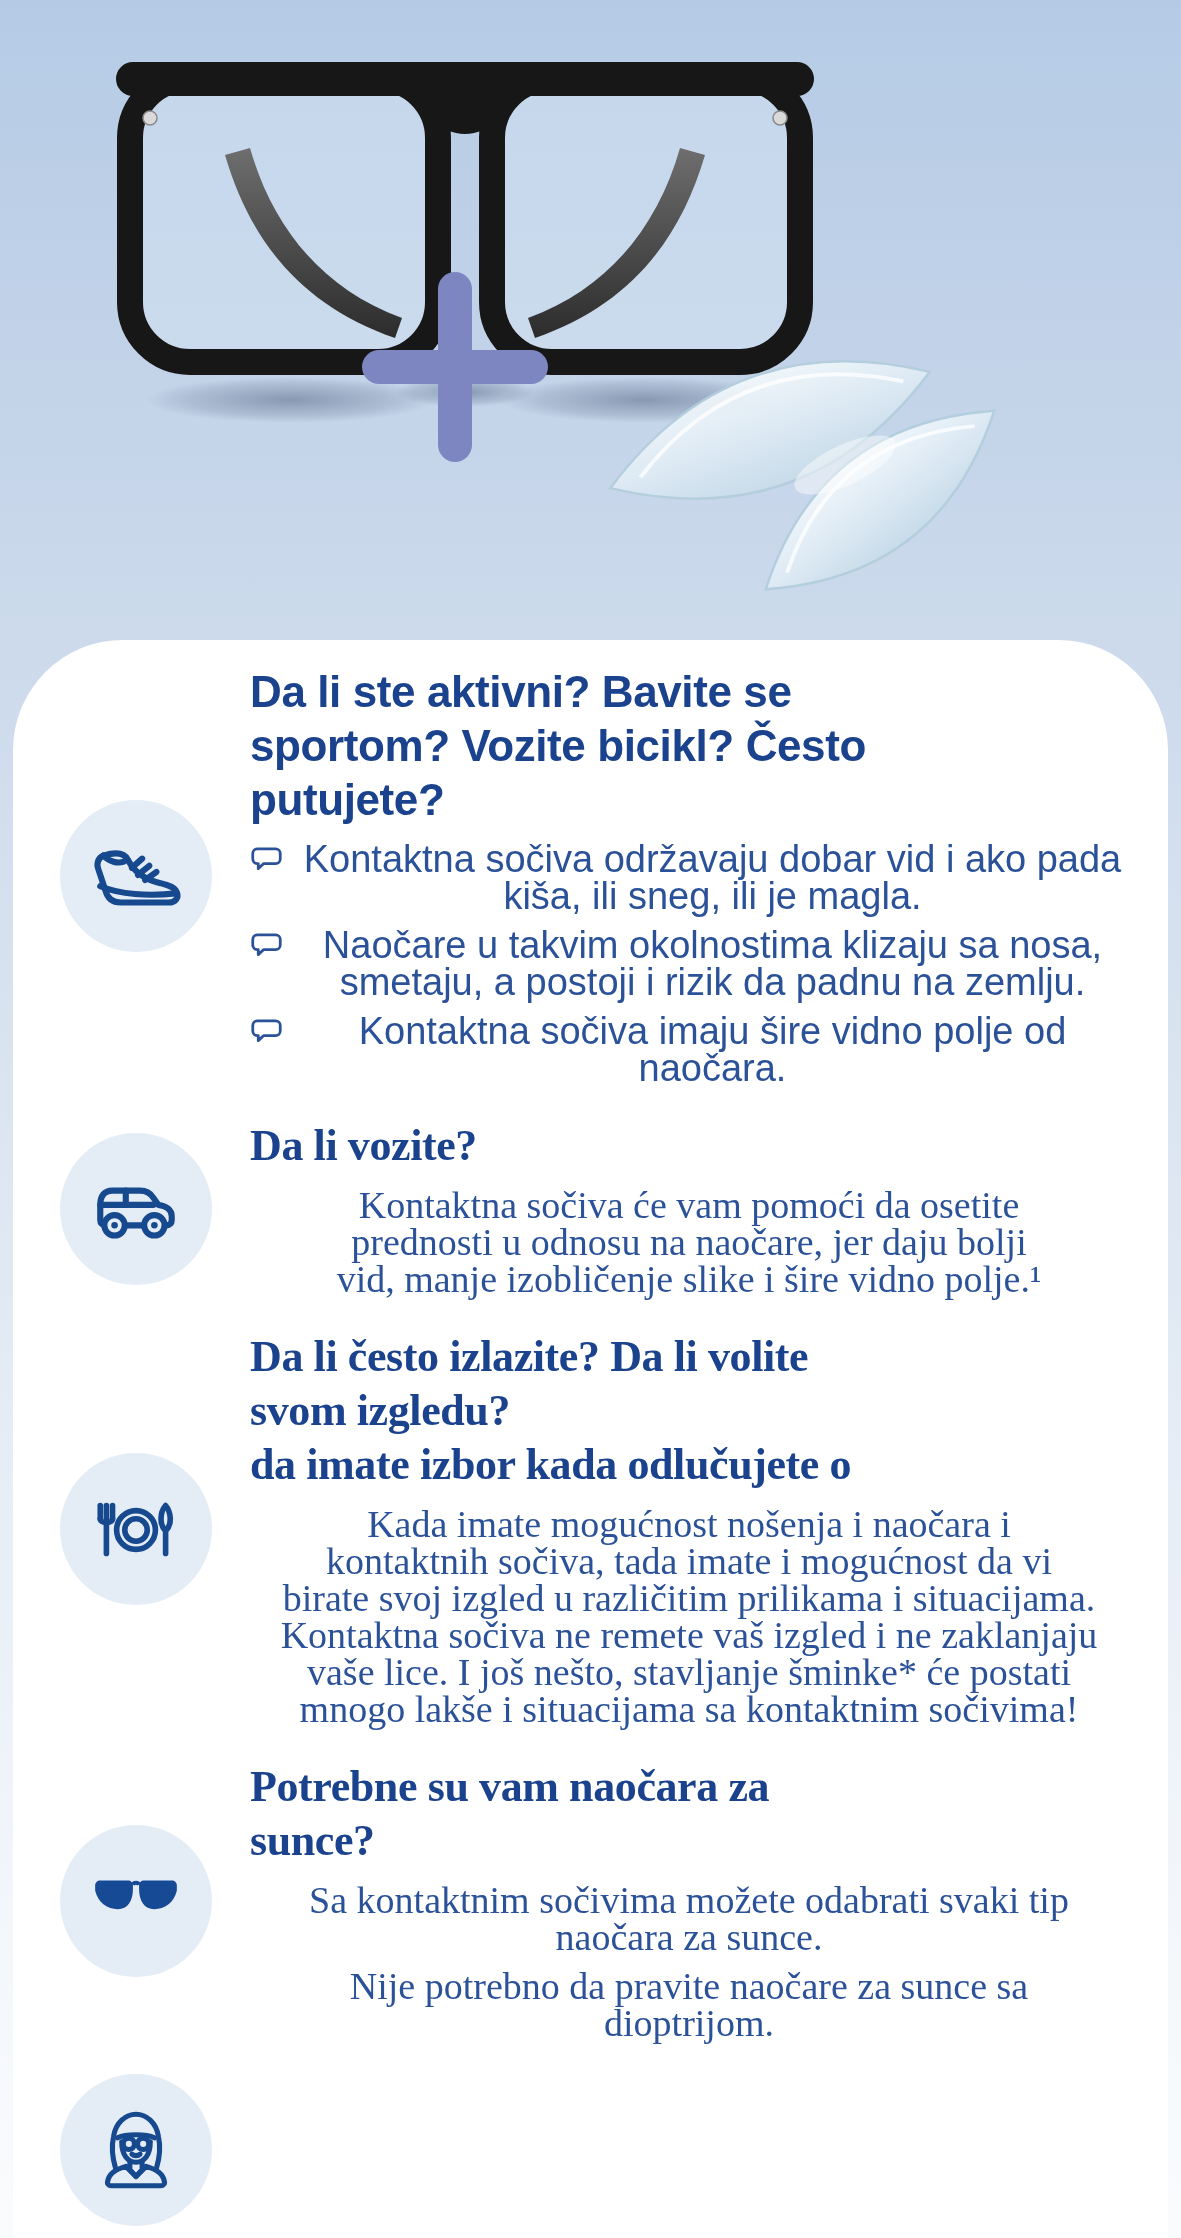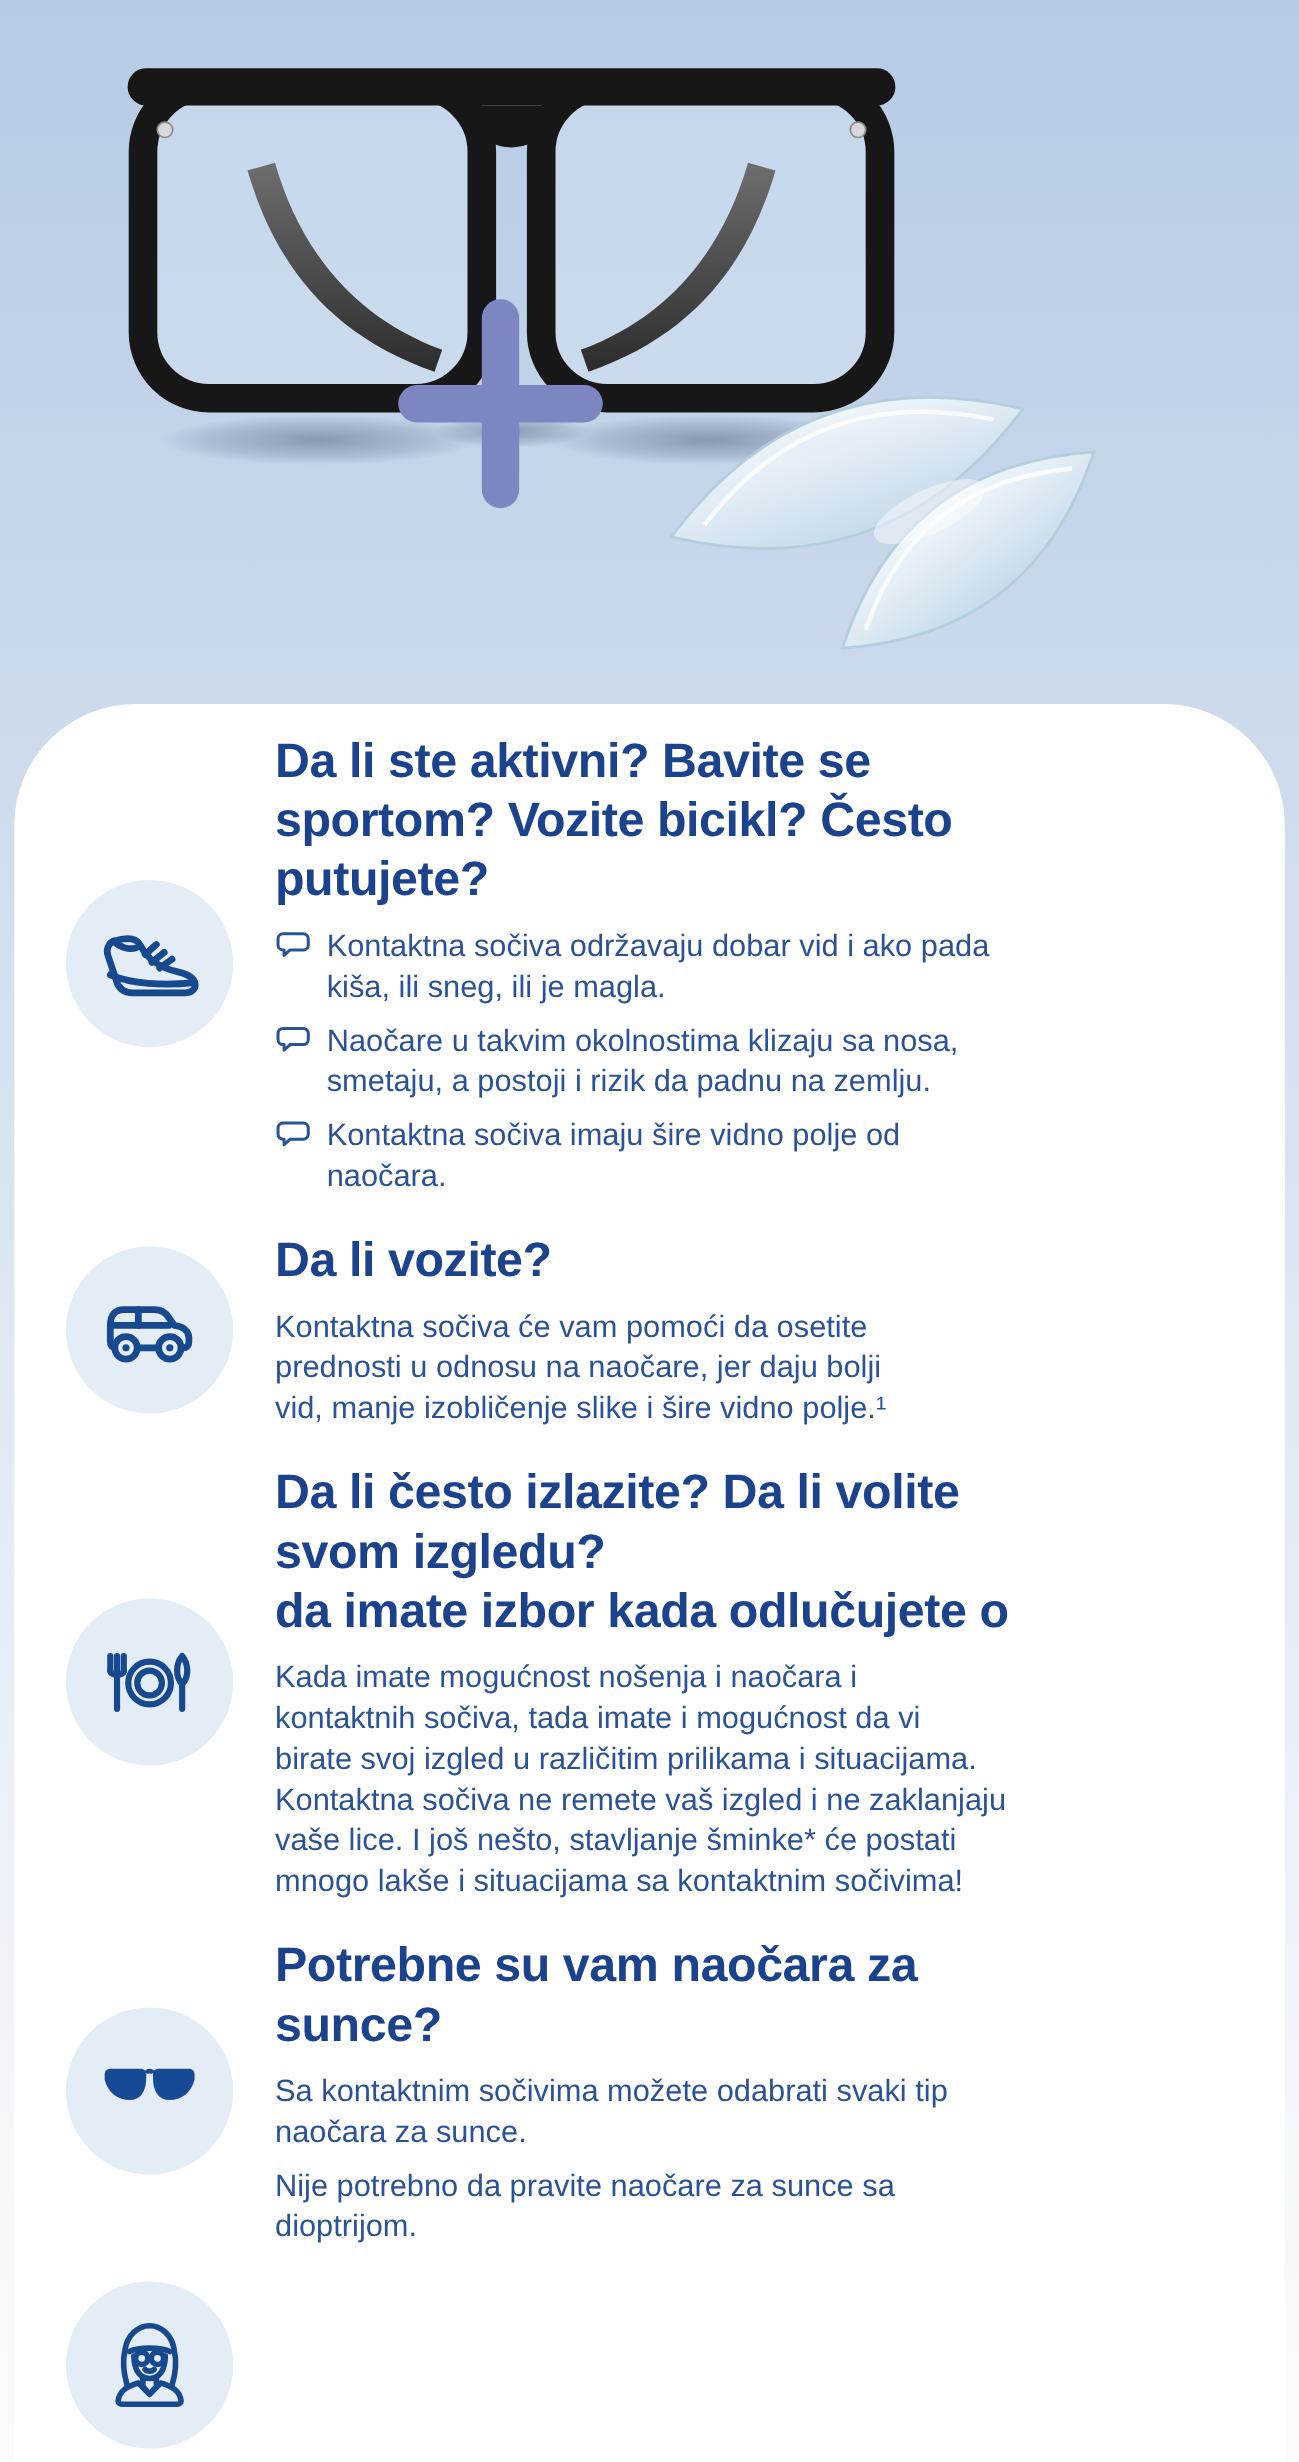--- a/index.html
+++ b/index.html
@@ -5,29 +5,29 @@
   html,body{margin:0;padding:0;}
   body{width:1181px;height:2238px;overflow:hidden;
        font-family:"Liberation Sans",sans-serif;}
   .stage{position:relative;width:1181px;height:2238px;
          background:linear-gradient(180deg,#b5cbe5 0%,#c7d6ea 22%,#d8e3f0 45%,#e9eff7 70%,#f5f8fb 88%,#f9fbfd 100%);}
   .hero{position:absolute;left:0;top:0;}
   .card{position:absolute;left:13px;top:640px;width:1155px;height:1598px;
         background:#ffffff;border-radius:110px 110px 0 0;
         box-sizing:border-box;padding:25px 40px 0 47px;}
   .sec{display:grid;grid-template-columns:152px 1fr;column-gap:38px;align-items:center;}
-  .sec + .sec{margin-top:32px;}
+  .sec + .sec{margin-top:32px;font-family:Liberation Serif, serif;}
   .icon-circle{width:152px;height:152px;border-radius:50%;background:#e4ecf6;
                display:flex;align-items:center;justify-content:center;}
   .icon-circle svg{width:98px;height:98px;}
   h2{margin:0 0 14px 0;font-weight:700;font-size:44px;line-height:54px;
      letter-spacing:-0.4px;color:#1a428d;}
   .hline{display:block;}
   .line{display:block;}
-  .body-text{font-size:28px;line-height:37px;color:#2b5299;}
+  .body-text{font-size:38px;line-height:37px;color:#2b5299;text-align:center;}
   .para + .para{margin-top:12px;}
   .bullets{list-style:none;margin:0;padding:0;}
   .bullet{display:flex;align-items:flex-start;}
   .bullet + .bullet{margin-top:12px;}
   .bubble{flex:0 0 33px;width:33px;margin-right:14px;margin-top:5px;}
   .bubble svg{display:block;width:33px;height:26px;}
   .btext{flex:1 1 auto;}
 </style>
 </head>
 <body>

